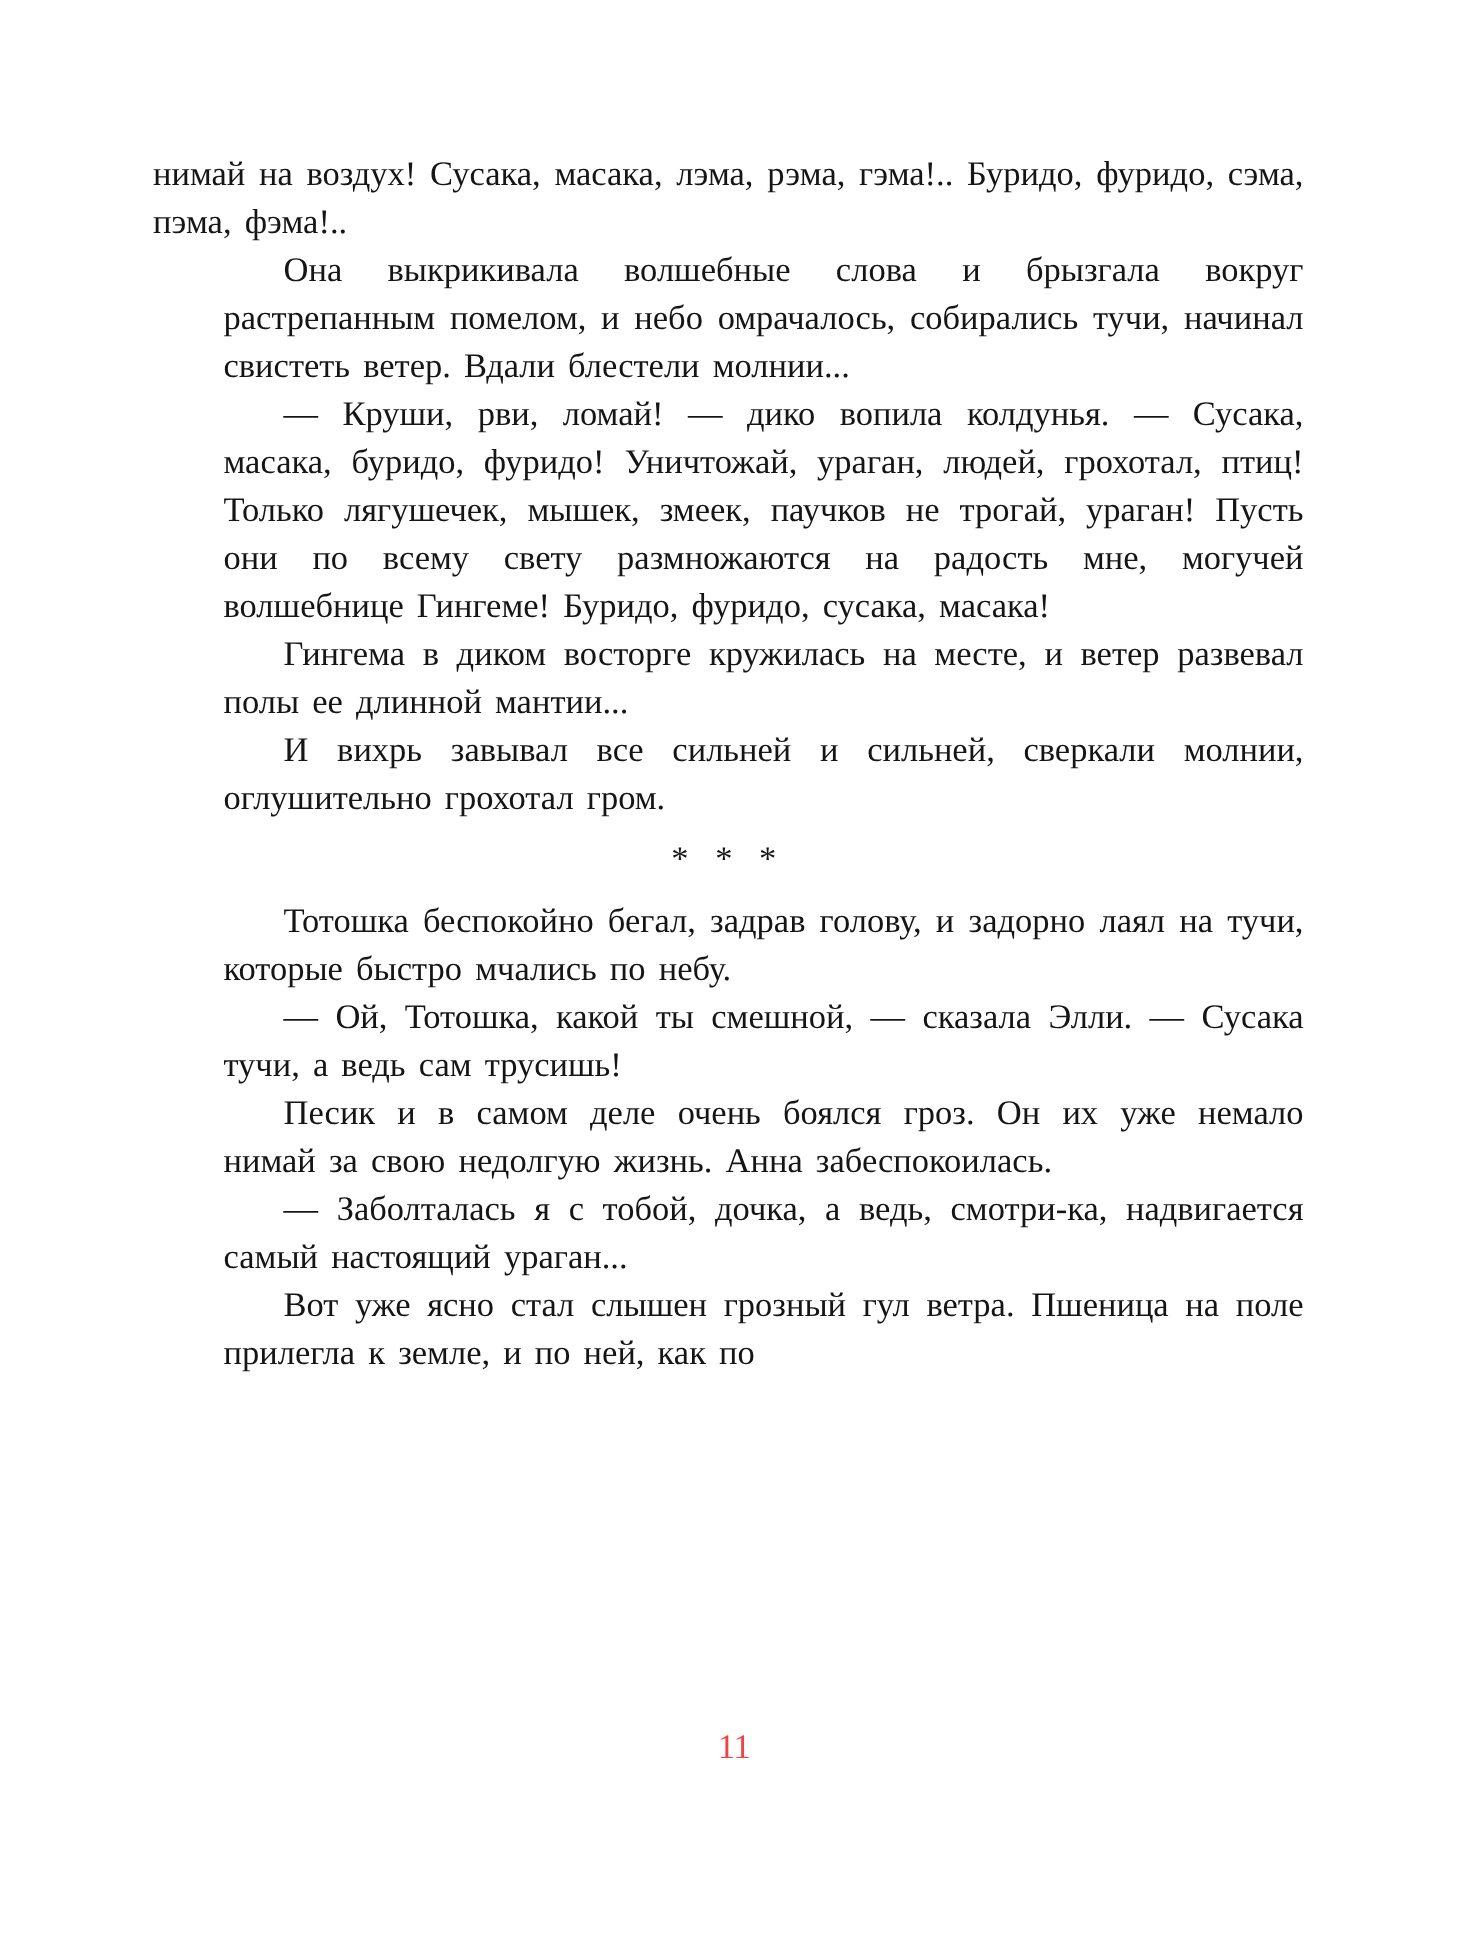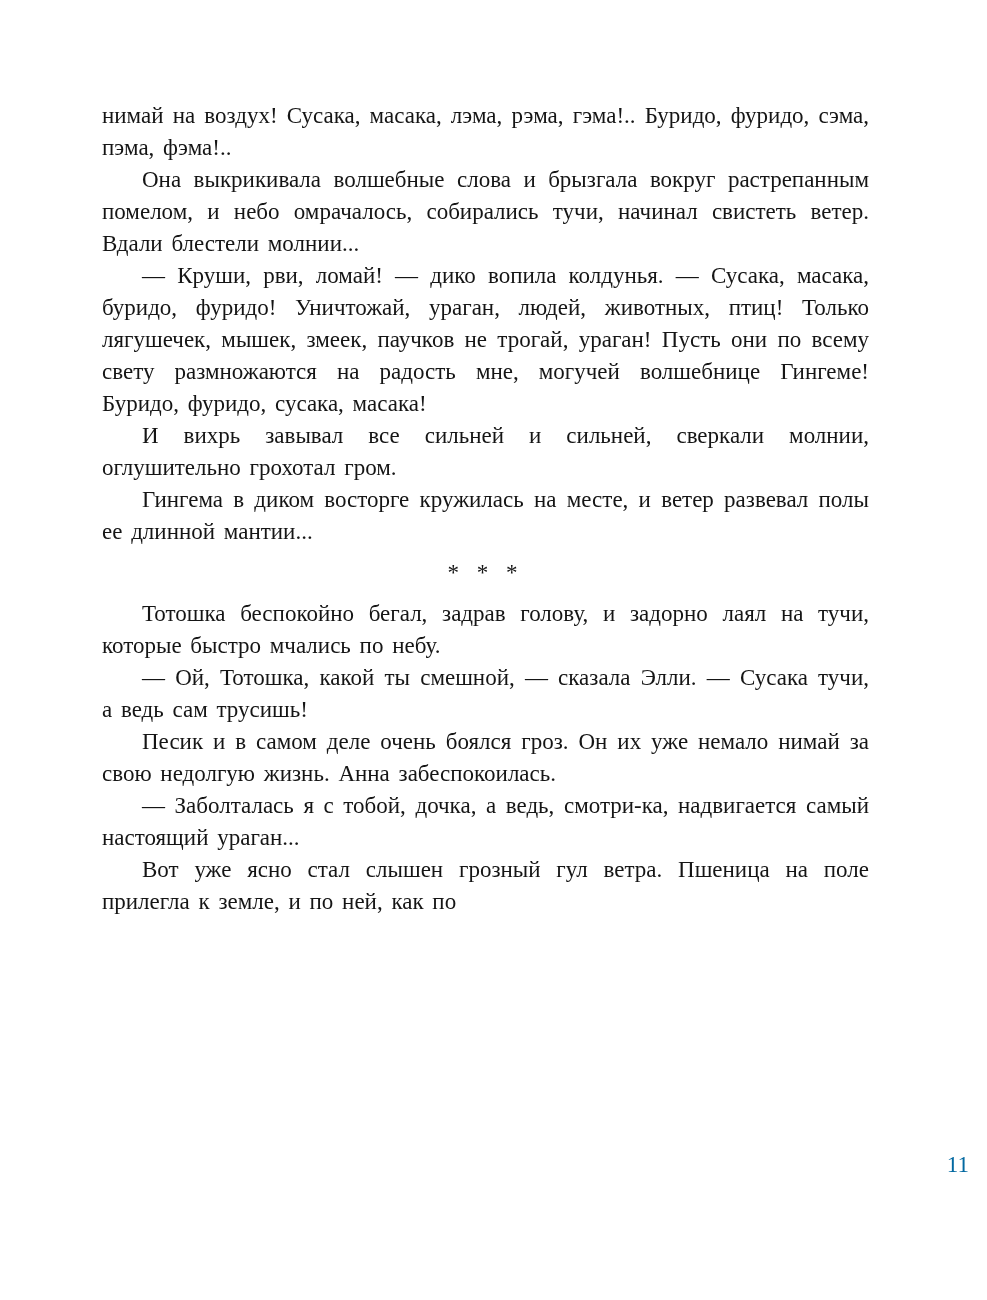--- a/index.html
+++ b/index.html
@@ -27,49 +27,50 @@
     font-size: 23px;
     line-height: 32px;
     text-align: justify;
     text-justify: inter-word;
     word-spacing: 3px;
     hyphens: auto;
     -webkit-hyphens: auto;
   }
   .text-block p.indent {
     text-indent: 40px;
+    margin-left: 47px;
   }
   .separator {
     font-size: 23px;
     line-height: 32px;
     text-align: center;
     letter-spacing: 6px;
     margin: 9px 0 9px 0;
     color: #151515;
   }
   .page-number {
     position: absolute;
     left: 0;
-    right: 18px;
+    right: 8px;
     top: 1152px;
-    text-align: right;
+    text-align: center;
     font-size: 23px;
-    color: #0369a1;
+    color: #ef4444;
   }
 </style>
 </head>
 <body>
 
 <div class="page">
   <div class="text-block">
     <p>нимай на воздух! Сусака, масака, лэма, рэма, гэма!.. Буридо, фуридо, сэма, пэма, фэма!..</p>
     <p class="indent">Она выкрикивала волшебные слова и брызгала вокруг растрепанным помелом, и небо омрачалось, собирались тучи, начинал свистеть ветер. Вдали блестели молнии...</p>
-    <p class="indent">— Круши, рви, ломай! — дико вопила колдунья. — Сусака, масака, буридо, фуридо! Уничтожай, ураган, людей, животных, птиц! Только лягушечек, мышек, змеек, паучков не трогай, ураган! Пусть они по всему свету размножаются на радость мне, могучей волшебнице Гингеме! Буридо, фуридо, сусака, масака!</p>
+    <p class="indent">— Круши, рви, ломай! — дико вопила колдунья. — Сусака, масака, буридо, фуридо! Уничтожай, ураган, людей, грохотал, птиц! Только лягушечек, мышек, змеек, паучков не трогай, ураган! Пусть они по всему свету размножаются на радость мне, могучей волшебнице Гингеме! Буридо, фуридо, сусака, масака!</p>
+    <p class="indent">Гингема в диком восторге кружилась на месте, и ветер развевал полы ее длинной мантии...</p>
     <p class="indent">И вихрь завывал все сильней и сильней, сверкали молнии, оглушительно грохотал гром.</p>
-    <p class="indent">Гингема в диком восторге кружилась на месте, и ветер развевал полы ее длинной мантии...</p>
 
     <div class="separator">* * *</div>
 
     <p class="indent">Тотошка беспокойно бегал, задрав голову, и задорно лаял на тучи, которые быстро мчались по небу.</p>
     <p class="indent">— Ой, Тотошка, какой ты смешной, — сказала Элли. — Сусака тучи, а ведь сам трусишь!</p>
     <p class="indent">Песик и в самом деле очень боялся гроз. Он их уже немало нимай за свою недолгую жизнь. Анна забеспокоилась.</p>
     <p class="indent">— Заболталась я с тобой, дочка, а ведь, смотри-ка, надвигается самый настоящий ураган...</p>
     <p class="indent">Вот уже ясно стал слышен грозный гул ветра. Пшеница на поле прилегла к земле, и по ней, как по</p>
   </div>
 

